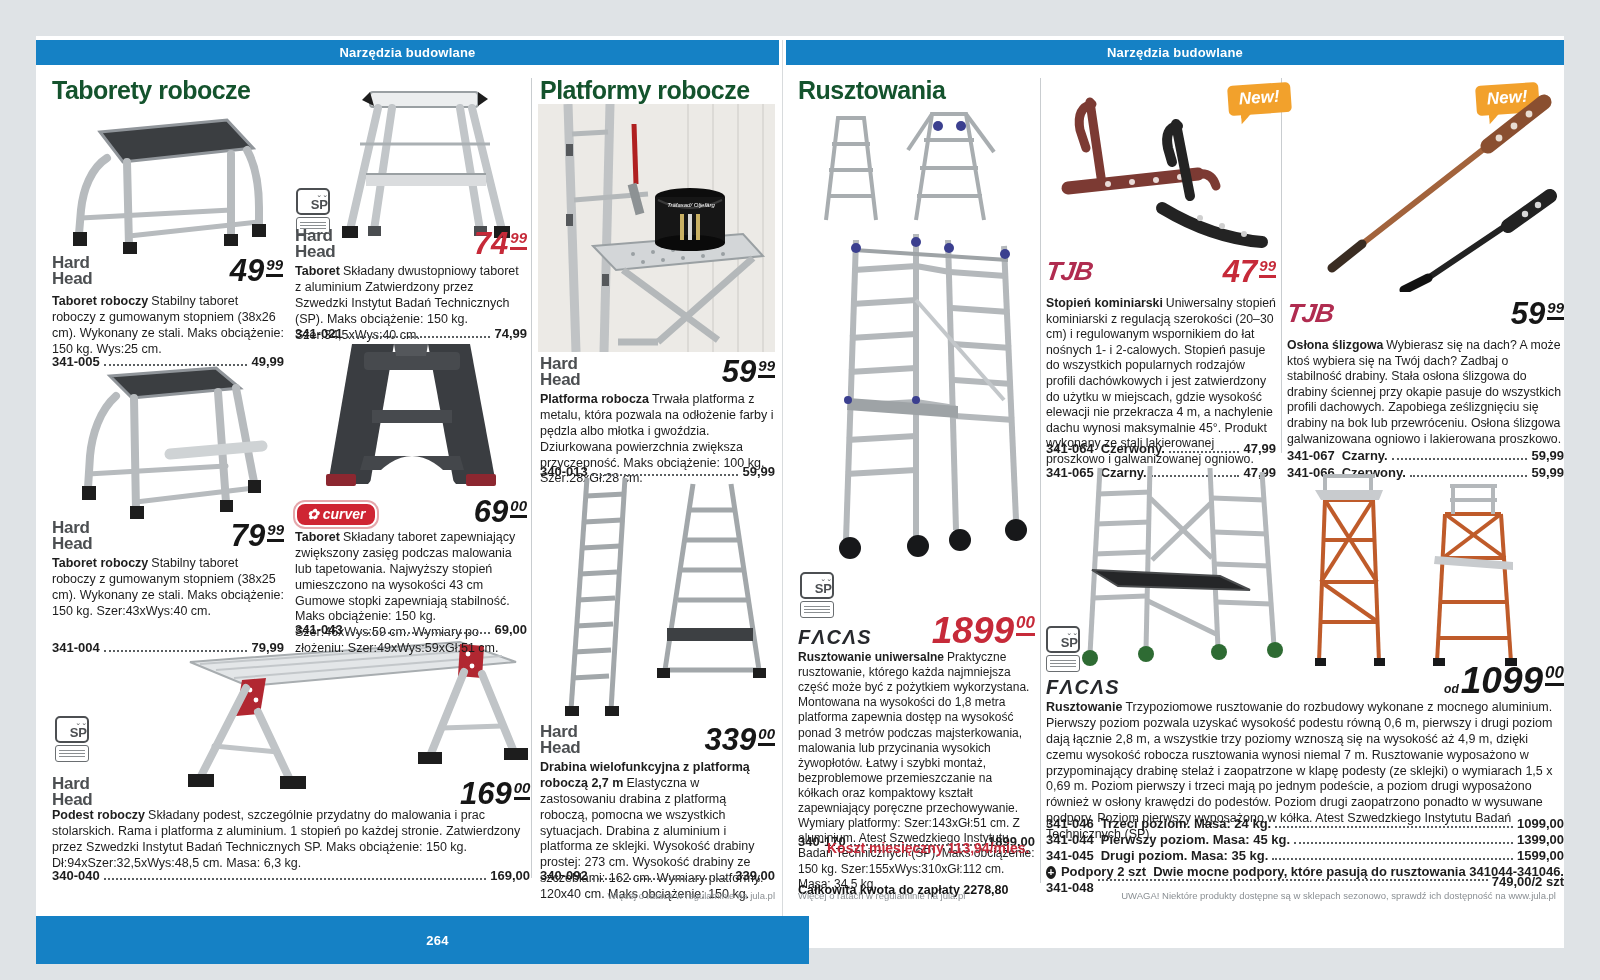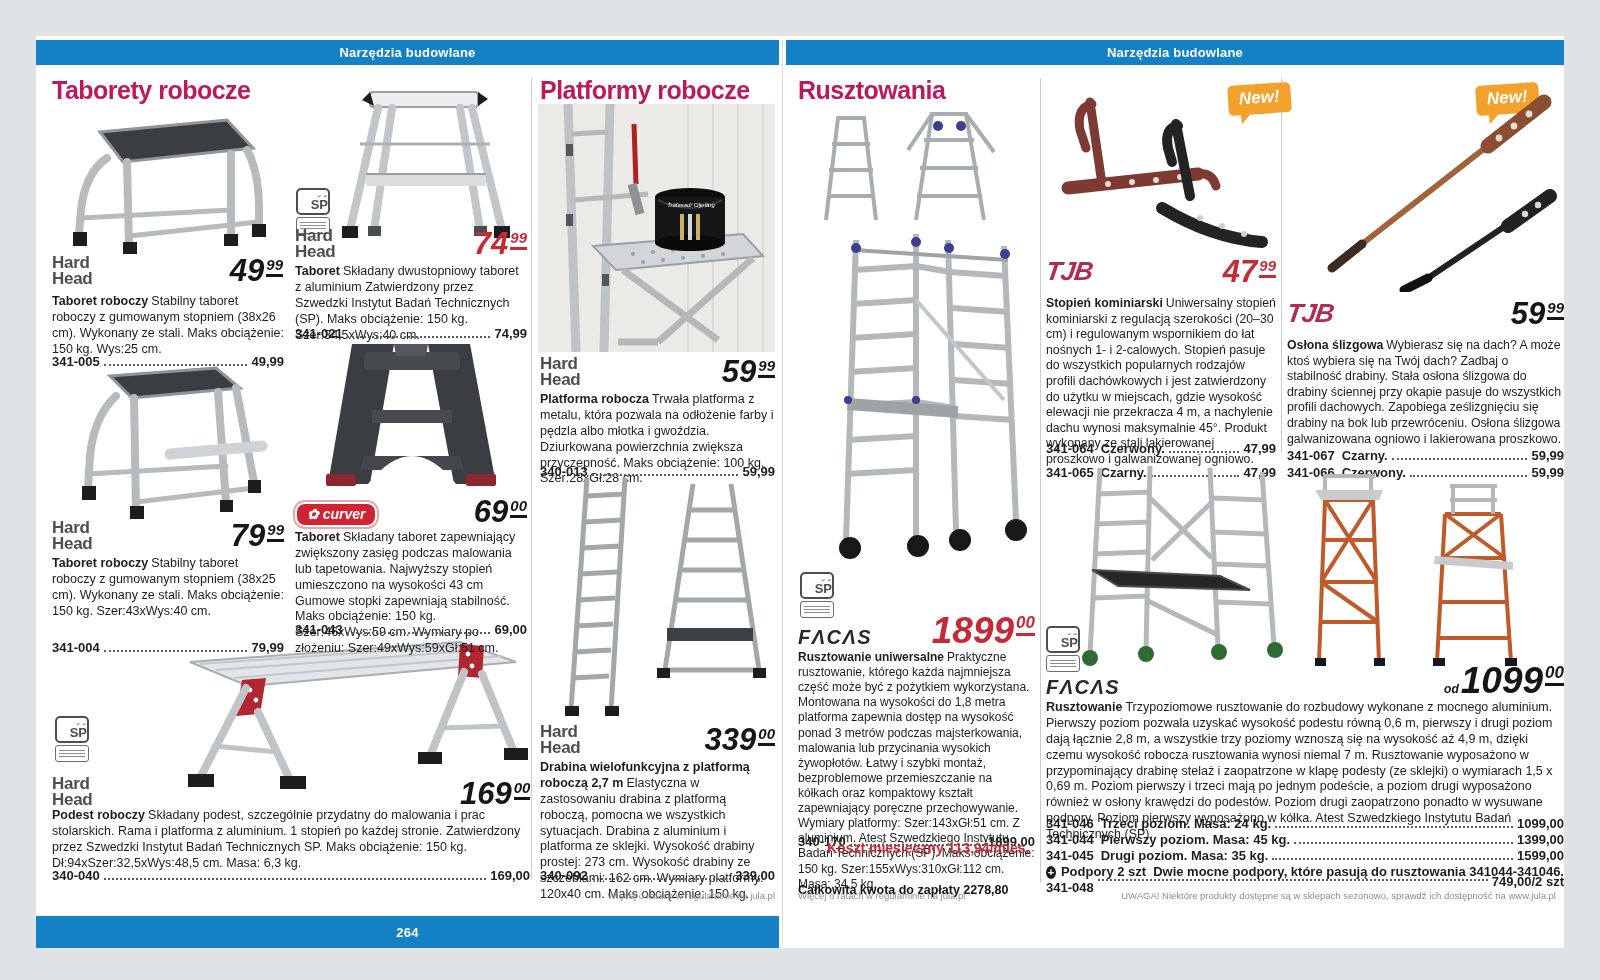--- a/index.html
+++ b/index.html
@@ -4,21 +4,21 @@
 <style>
   html,body{margin:0;padding:0;}
   body{background:#dfe3e6;font-family:"Liberation Sans",sans-serif;-webkit-font-smoothing:antialiased;}
   .spread{position:relative;width:1600px;height:980px;background:#dfe3e6;overflow:hidden;}
   .ab{position:absolute;}
   .page{background:#fff;}
   .hbar{background:var(--header-blue,#1581c5);color:#fff;font-weight:700;font-size:13px;
         display:flex;align-items:center;justify-content:center;letter-spacing:.2px;}
   .pagenum{font-size:13px;font-weight:700;}
   .vline{width:1px;background:#c9cdd0;}
-  .sect{font-size:25px;font-weight:800;color:#be185d;letter-spacing:-.5px;}
+  .sect{font-size:25px;font-weight:800;color:#14532d;letter-spacing:-.5px;}
   .desc{font-size:12.5px;line-height:1.27;color:#1d1d1d;margin:0;}
   .desc b{margin-right:3px;}
   .prow{display:flex;align-items:flex-end;font-size:13px;color:#1d1d1d;}
   .pcode{font-weight:700;white-space:nowrap;margin-top:12px;}
   .pvar{margin-left:7px;white-space:nowrap;font-weight:bold;}
   .dots{flex:1;border-bottom:2px dotted #5a5e61;margin:0 4px 3px 4px;min-width:12px;}
   .pprice{font-weight:700;white-space:nowrap;}
   .brandrow{display:flex;justify-content:space-between;align-items:flex-end;}
   .hh{font-weight:800;font-size:17px;line-height:.92;color:#4c4f52;letter-spacing:-.3px;}
   .facas{font-weight:900;font-size:20px;color:#26282c;letter-spacing:1.5px;font-style:italic;}
@@ -59,21 +59,21 @@
   <div class="ab page" style="left:36px;top:36px;width:1528px;height:912px;"></div>
   <div class="ab" style="left:782px;top:40px;width:1px;height:904px;background:#d8dbdd;"></div>
 
   <div class="ab hbar" style="left:36px;top:40px;width:743px;height:25px;">
     <span>Narzędzia budowlane</span>
   </div>
   <div class="ab hbar" style="left:786px;top:40px;width:778px;height:25px;">
     <span>Narzędzia budowlane</span>
   </div>
 
-  <div class="ab hbar" style="left:36px;top:916px;width:743px;height:32px;">
+  <div class="ab hbar" style="left:36px;top:916px;width:743px;height:48px;padding-left:30px;">
     <span class="pagenum">264</span>
   </div>
 
   <div class="ab vline" style="left:531px;top:78px;height:800px;"></div>
   <div class="ab vline" style="left:1040px;top:78px;height:805px;"></div>
   <div class="ab vline" style="left:1281px;top:78px;height:375px;"></div>
 
   <div class="ab sect" style="left:52px;top:76px;">Taborety robocze</div>
 
   <div class="ab photo" style="left:55px;top:108px;width:222px;height:150px;">

